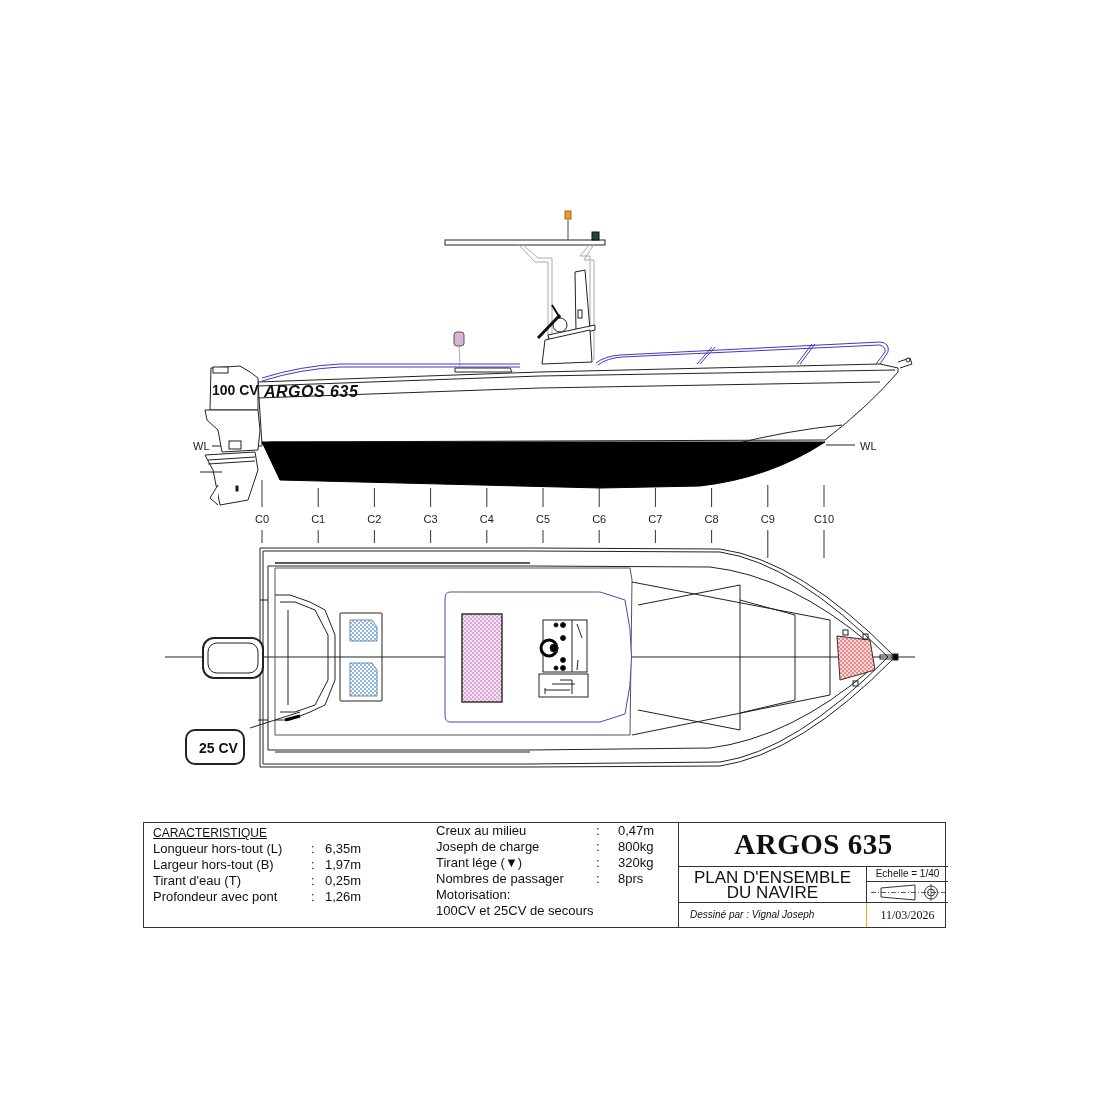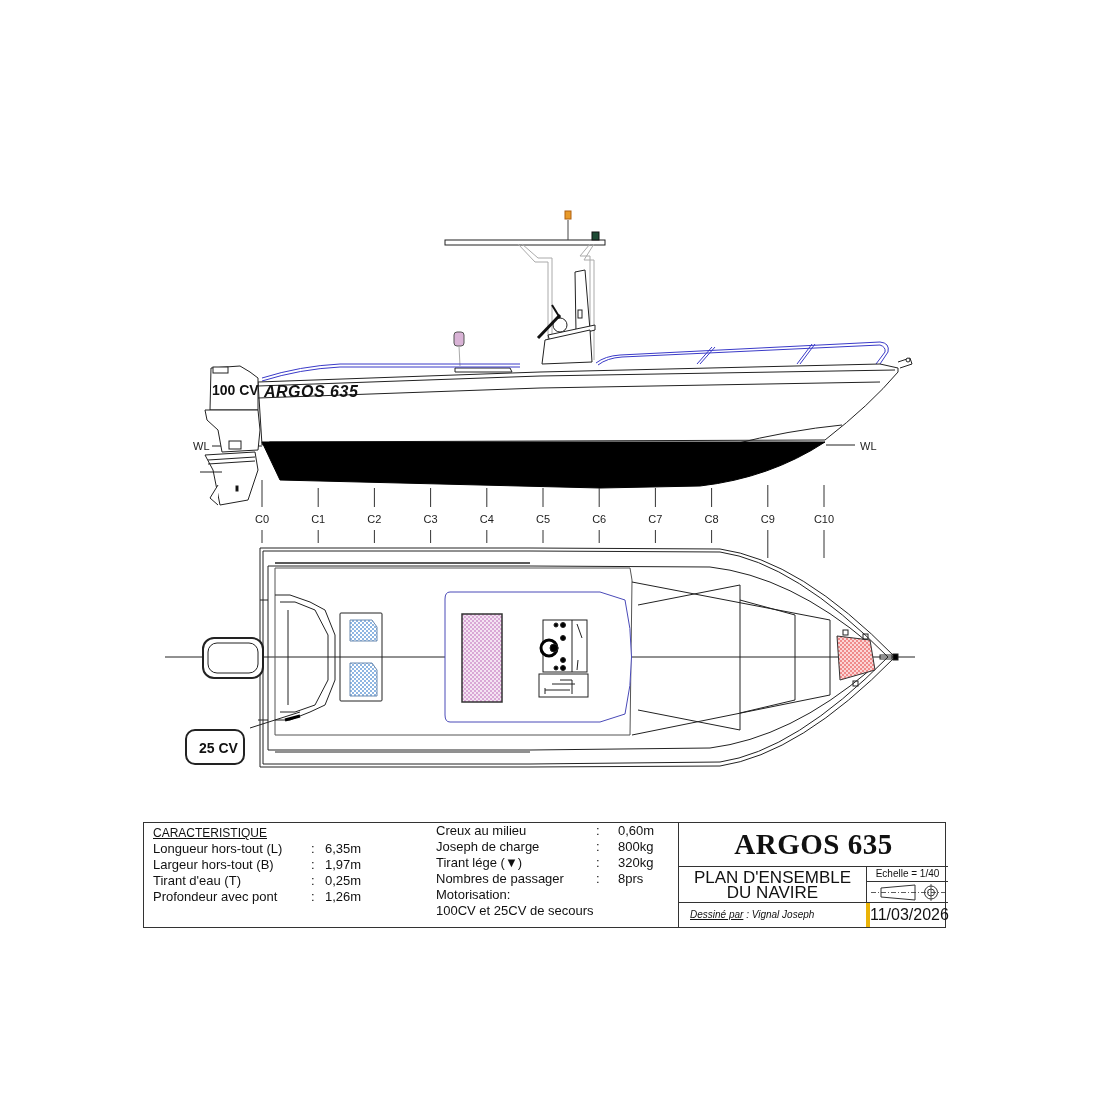--- a/index.html
+++ b/index.html
@@ -33,23 +33,23 @@
                    text-align: center; line-height: 42px; letter-spacing: 0.5px; }
   #tb-plan { position: absolute; left: 0; top: 44px; width: 187px; height: 36px;
              border-bottom: 1px solid #333; box-sizing: border-box; text-align: center;
              font-size: 17px; line-height: 15px; padding-top: 3px; }
   #tb-scale { position: absolute; left: 187px; top: 44px; width: 82px; height: 36px;
               border-left: 1px solid #333; border-bottom: 1px solid #333; box-sizing: border-box; }
   #tb-scale-label { height: 14px; border-bottom: 1px solid #333; font-size: 10px; line-height: 13px; text-align: center; }
   #tb-scale-symbol { height: 21px; }
   #tb-drawn { position: absolute; left: 0; top: 80px; width: 187px; height: 26px;
               font-size: 10px; font-style: italic; line-height: 24px; padding-left: 11px; box-sizing: border-box; white-space: nowrap; }
-  #tb-drawn .drawn-label { text-decoration: underline; }
+  #tb-drawn .drawn-label { }
   #tb-date { position: absolute; left: 187px; top: 80px; width: 82px; height: 24px;
-             border-left: 4px solid #eab308; box-sizing: border-box; font-size: 16px; line-height: 24px; text-align: center; }
+             border-left: 1px solid #eab308; box-sizing: border-box; font-size: 12px; line-height: 24px; text-align: center; font-family: Liberation Serif, serif; }
 </style>
 </head>
 <body>
 
 <svg id="drawing" viewBox="0 0 1100 800" xmlns="http://www.w3.org/2000/svg">
   <defs>
     <pattern id="chk-blue" width="4" height="4" patternUnits="userSpaceOnUse">
       <rect width="4" height="4" fill="#ffffff"></rect>
         <rect width="2" height="2" fill="#8fb6e2"></rect>
         <rect x="2" y="2" width="2" height="2" fill="#8fb6e2"></rect>
@@ -243,21 +243,21 @@
       <span class="spec-label">Profondeur  avec pont</span>
       <span class="spec-sep">:</span>
       <span class="spec-value">1,26m</span>
     </div>
   </div>
 
   <div class="tb-col" id="tb-specs-right">
     <div class="spec-row">
       <span class="spec-label">Creux au milieu</span>
       <span class="spec-sep">:</span>
-      <span class="spec-value">0,60m</span>
+      <span class="spec-value">0,47m</span>
     </div>
     <div class="spec-row">
       <span class="spec-label">Joseph de charge</span>
       <span class="spec-sep">:</span>
       <span class="spec-value">800kg</span>
     </div>
     <div class="spec-row">
       <span class="spec-label">Tirant lége  (▼)</span>
       <span class="spec-sep">:</span>
       <span class="spec-value"> 320kg</span>

